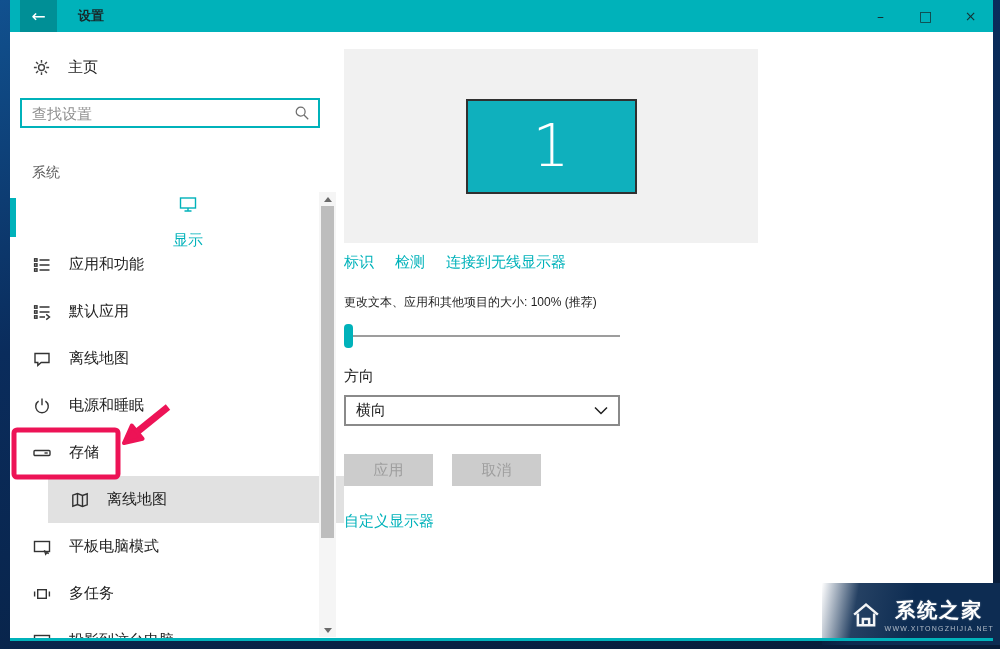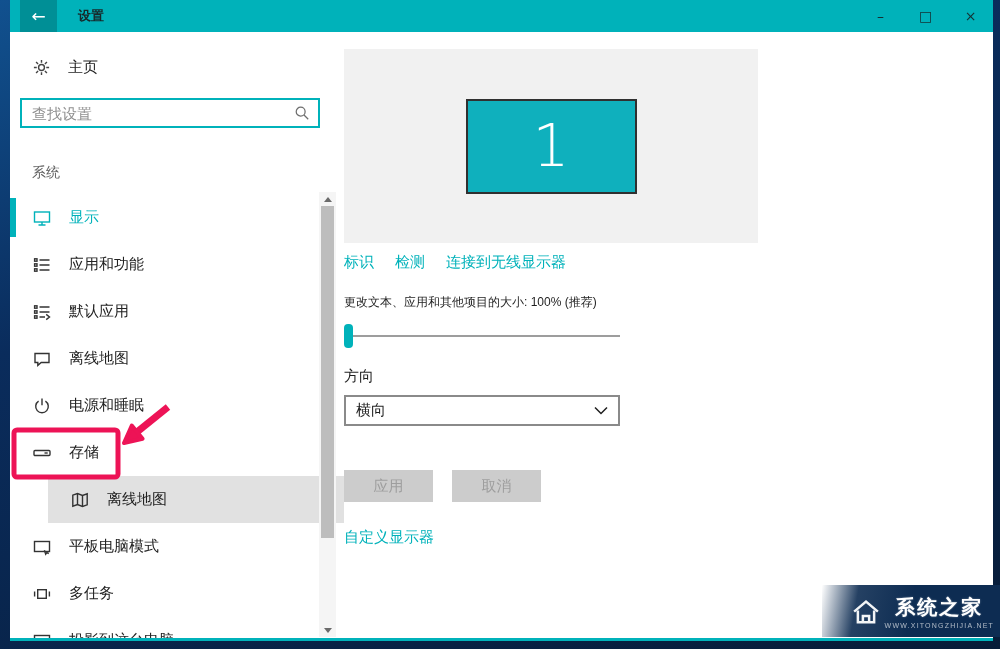--- a/index.html
+++ b/index.html
@@ -43,21 +43,21 @@
   .search-icon { margin-right:8px; color:#6e6e6e; display:flex; cursor:pointer; }
 
   .section-label { margin:36px 0 0 22px; font-size:14px; color:#5f5f5f; }
 
   .nav { margin-top:12px; }
   .nav-item { position:relative; height:47px; display:flex; align-items:center;
     padding-left:22px; gap:17px; color:#222222; cursor:pointer; }
   .nav-item .nav-icon { width:20px; height:20px; display:flex; align-items:center;
     justify-content:center; color:#333333; }
   .nav-item .nav-label { font-size:15px; }
-  .nav-item.sel { color:var(--accent); }
+  .nav-item.sel { color:var(--accent);flex-direction:column; }
   .nav-item.sel .nav-icon { color:var(--accent); }
   .nav-item.hl { background:var(--hover-gray);margin-left:38px; }
   .accent-bar { position:absolute; left:0; top:4px; bottom:4px; width:6px;
     background:var(--accent); }
 
   
   .scrollbar { position:absolute; top:160px; right:8px; width:17px; height:445px;
     background:#f5f5f5; }
   .sb-arrow { position:absolute; left:0; width:17px; height:14px;
     display:flex; align-items:center; justify-content:center; cursor:pointer; }
@@ -93,25 +93,25 @@
 
   .orient-label { margin-top:19px; font-size:15px; color:#1f1f1f; }
   .dropdown { margin-top:9px; width:276px; height:31px; border:2px solid #8a8a8a;
     background:#ffffff; display:flex; align-items:center; padding:0 10px; cursor:pointer; }
   .dropdown span { font-size:15px; color:#1f1f1f; }
   .chevron { margin-left:auto; color:#555555; display:flex; }
 
   .btn-row { margin-top:28px; display:flex; gap:19px; }
   .gray-btn { width:89px; height:32px; background:var(--btn-gray); border:none;
     color:var(--btn-text); font-size:15px; cursor:default;
-    font-family:Liberation Sans, sans-serif;margin-top:16px; }
+    font-family:Liberation Sans, sans-serif; }
   .adv-link { display:inline-block; margin-top:26px; }
 
   
-  .watermark { position:absolute; right:0; bottom:12px; width:178px; height:52px; z-index:5;
+  .watermark { position:absolute; right:0; bottom:4px; width:178px; height:62px; z-index:5;
     background:linear-gradient(100deg, rgba(13,44,82,0) 0%, rgba(13,44,82,0.9) 20%, var(--watermark-navy) 50%);
     display:flex; align-items:center; justify-content:flex-end; padding-right:6px; }
   .wm-house { flex:0 0 auto; margin-right:4px; opacity:.95; }
   .wm-text { display:flex; flex-direction:column; align-items:center; }
   .wm-title { color:#ffffff; font-size:20px; font-weight:bold; letter-spacing:2px;
     white-space:nowrap; text-shadow:0 0 2px rgba(255,255,255,.4); }
   .wm-sub { color:rgba(255,255,255,.65); font-size:7px; letter-spacing:1.2px;
     margin-top:1px; white-space:nowrap; }
 
   

